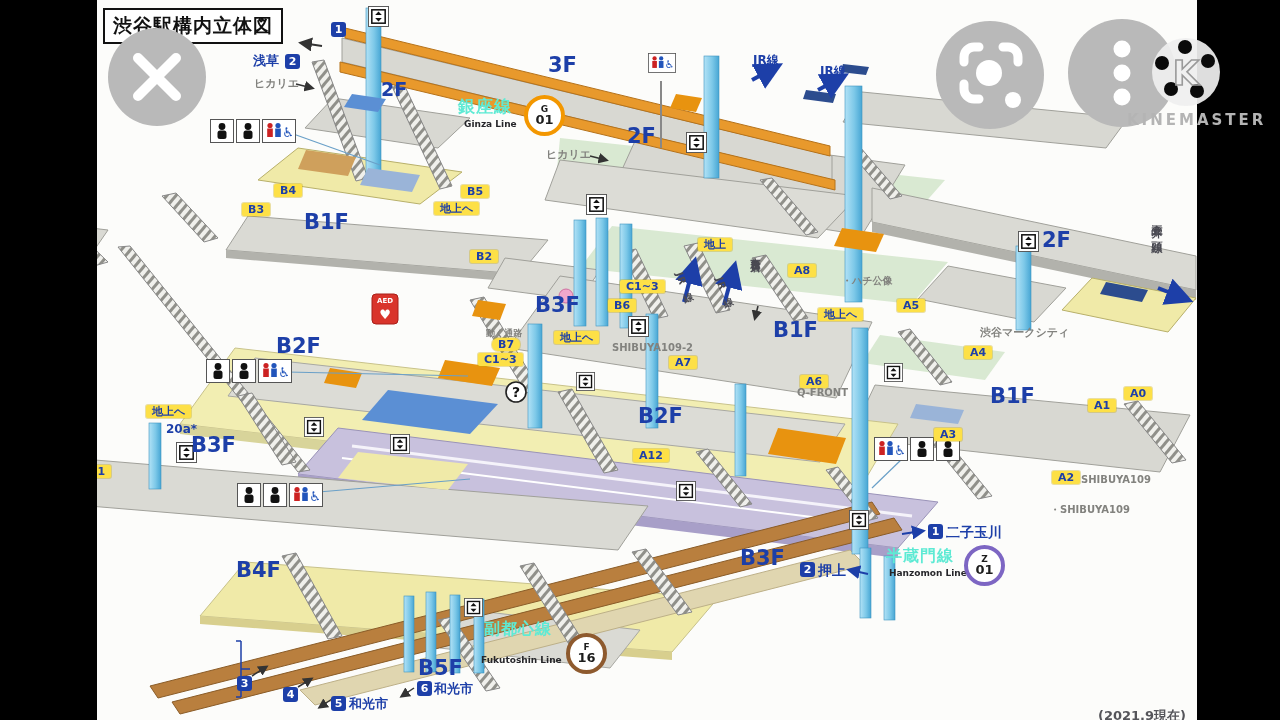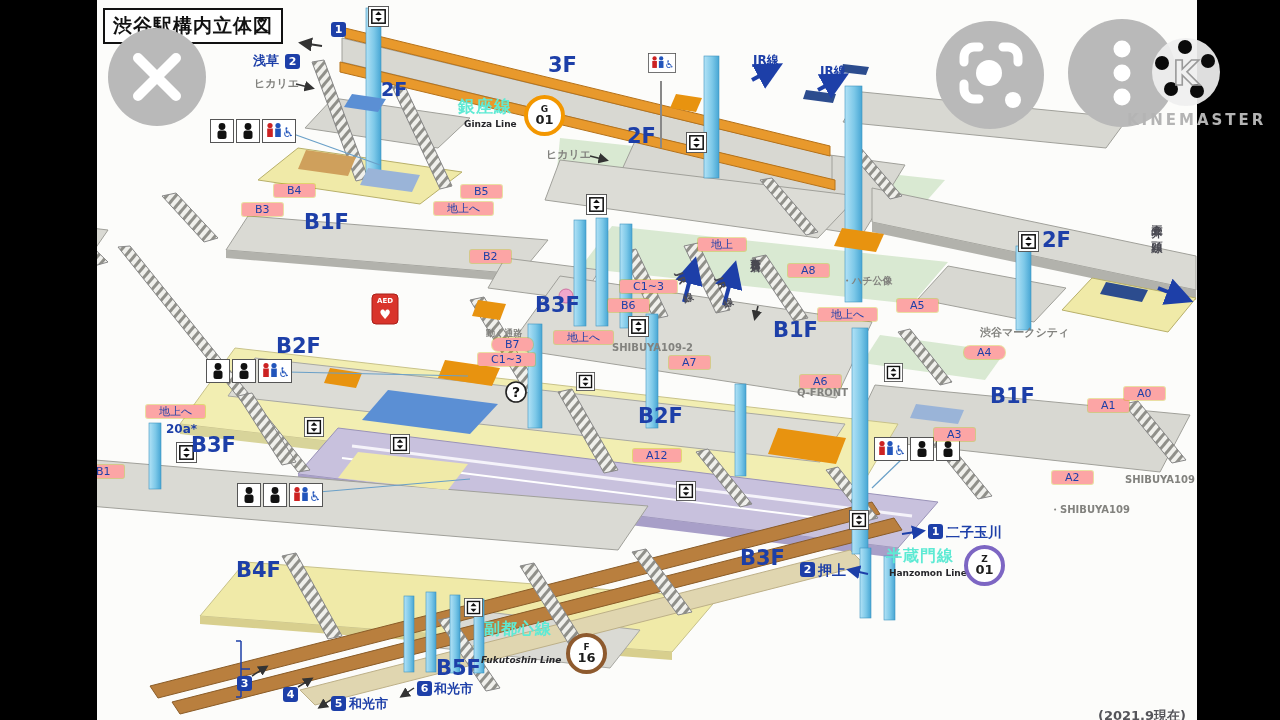--- a/index.html
+++ b/index.html
@@ -2,21 +2,21 @@
 <html><head>
 <meta charset="utf-8">
 <style>
   html,body{margin:0;padding:0;background:#000;}
   #stage{position:relative;width:1280px;height:720px;overflow:hidden;background:#000;font-family:"DejaVu Sans",sans-serif;}
   #video{position:absolute;left:97px;top:0;width:1100px;height:720px;background:#fcfcfa;}
   #diagram{position:absolute;left:0;top:0;width:1280px;height:720px;}
   #labels{position:absolute;left:0;top:0;width:1280px;height:720px;pointer-events:none;}
   .lbl{position:absolute;white-space:nowrap;line-height:1;font-family:"DejaVu Sans",sans-serif;}
   .floor{font-size:21px;font-weight:bold;color:#1d3fa8;}
-  .tag{font-size:11px;font-weight:normal;color:#1d3fa8;background:#fca5a5;padding:1px 13px;border-radius:2px;box-shadow:0 0 0 1px rgba(200,170,0,.35);}
+  .tag{font-size:11px;font-weight:bold;color:#1d3fa8;background:#fde047;padding:1px 6px;border-radius:2px;box-shadow:0 0 0 1px rgba(200,170,0,.35);}
   .sb{font-size:12px;font-weight:bold;color:#1d3fa8;}
   .gn{font-size:10px;font-weight:bold;color:#82827e;}
   .vert{writing-mode:vertical-rl;font-size:11px;font-weight:bold;color:#4a4a52;letter-spacing:1px;}
   .num{width:15px;height:15px;background:#1d3fa8;color:#fff;font-size:11px;font-weight:bold;display:flex;align-items:center;justify-content:center;border-radius:3px;}
   .line-jp{font-weight:bold;color:#5eead4;letter-spacing:1px;}
   .line-en{font-size:9px;font-weight:bold;color:#26262a;}
   .badge{width:33px;height:33px;border-radius:50%;background:#fff;border:4px solid #999;display:flex;flex-direction:column;align-items:center;justify-content:center;color:#1d1d1d;}
   .badge .bl{font-size:9px;font-weight:bold;line-height:.9;}
   .badge .bn{font-size:13px;font-weight:bold;line-height:1;}
   #title-box{position:absolute;left:103px;top:8px;border:2px solid #111;background:#fff;padding:3px 8px;
@@ -268,36 +268,36 @@
       <div class="lbl floor" style="left: 1042px; top: 230px;">2F</div>
       <div class="lbl floor" style="left: 304px; top: 212px;">B1F</div>
       <div class="lbl floor" style="left: 773px; top: 320px;">B1F</div>
       <div class="lbl floor" style="left: 990px; top: 386px;">B1F</div>
       <div class="lbl floor" style="left: 276px; top: 336px;">B2F</div>
       <div class="lbl floor" style="left: 638px; top: 406px;">B2F</div>
       <div class="lbl floor" style="left: 535px; top: 295px;">B3F</div>
       <div class="lbl floor" style="left: 191px; top: 435px;">B3F</div>
       <div class="lbl floor" style="left: 740px; top: 548px;">B3F</div>
       <div class="lbl floor" style="left: 236px; top: 560px;">B4F</div>
-      <div class="lbl floor" style="left: 436px; top: 658px;">B5F</div>
+      <div class="lbl floor" style="left: 418px; top: 658px;">B5F</div>
       <div class="lbl tag" style="left: 274px; top: 184px;">B4</div>
       <div class="lbl tag" style="left: 242px; top: 203px;">B3</div>
       <div class="lbl tag" style="left: 461px; top: 185px;">B5</div>
       <div class="lbl tag" style="left: 434px; top: 202px;">地上へ</div>
       <div class="lbl tag" style="left: 470px; top: 250px;">B2</div>
       <div class="lbl tag" style="left: 620px; top: 280px;">C1~3</div>
       <div class="lbl tag" style="left: 608px; top: 299px;">B6</div>
       <div class="lbl tag" style="left: 698px; top: 238px;">地上</div>
       <div class="lbl tag" style="left: 788px; top: 264px;">A8</div>
       <div class="lbl tag" style="left: 492px; top: 338px; border-radius: 6px;">B7</div>
       <div class="lbl tag" style="left: 478px; top: 353px;">C1~3</div>
       <div class="lbl tag" style="left: 554px; top: 331px;">地上へ</div>
       <div class="lbl tag" style="left: 818px; top: 308px;">地上へ</div>
       <div class="lbl tag" style="left: 897px; top: 299px;">A5</div>
-      <div class="lbl tag" style="left: 964px; top: 346px; border-radius: 6px;">A4</div>
+      <div class="lbl tag" style="left: 964px; top: 346px;">A4</div>
       <div class="lbl tag" style="left: 669px; top: 356px;">A7</div>
       <div class="lbl tag" style="left: 800px; top: 375px;">A6</div>
       <div class="lbl tag" style="left: 934px; top: 422px; margin-top: 6px;">A3</div>
       <div class="lbl tag" style="left: 1088px; top: 399px;">A1</div>
       <div class="lbl tag" style="left: 1124px; top: 387px;">A0</div>
       <div class="lbl tag" style="left: 1052px; top: 471px;">A2</div>
       <div class="lbl tag" style="left: 633px; top: 449px;">A12</div>
       <div class="lbl tag" style="left: 146px; top: 405px;">地上へ</div>
       <div class="lbl tag" style="left: 83px; top: 465px;">B1</div>
       <div class="lbl sb" style="left: 253px; top: 54px; font-size: 13px;">浅草</div>
@@ -306,21 +306,21 @@
       <div class="lbl sb" style="left: 166px; top: 423px;">20a*</div>
       <div class="lbl sb" style="left: 946px; top: 525px; font-size: 14px;">二子玉川</div>
       <div class="lbl sb" style="left: 818px; top: 563px; font-size: 14px;">押上</div>
       <div class="lbl sb" style="left: 349px; top: 697px; font-size: 13px;">和光市</div>
       <div class="lbl sb" style="left: 434px; top: 682px; font-size: 13px;">和光市</div>
       <div class="lbl gn" style="left: 254px; top: 78px; font-size: 11px;">ヒカリエ</div>
       <div class="lbl gn" style="left: 546px; top: 149px; font-size: 11px;">ヒカリエ</div>
       <div class="lbl gn" style="left: 612px; top: 343px;">SHIBUYA109-2</div>
       <div class="lbl gn" style="left: 486px; top: 329px; font-size: 9px;">動く通路</div>
       <div class="lbl gn" style="left: 797px; top: 388px;">Q-FRONT</div>
-      <div class="lbl gn" style="left: 1081px; top: 475px; margin-left: 44px;">SHIBUYA109</div>
+      <div class="lbl gn" style="left: 1081px; top: 475px;">SHIBUYA109</div>
       <div class="lbl gn" style="left: 1050px; top: 505px;">・SHIBUYA109</div>
       <div class="lbl gn" style="left: 842px; top: 276px;">・ハチ公像</div>
       <div class="lbl gn" style="left: 980px; top: 327px; font-size: 11px;">渋谷マークシティ</div>
       <div class="lbl vert" style="left: 750px; top: 250px; font-size: 10px;">東急百貨店</div>
       <div class="lbl vert" style="left: 1151px; top: 216px;">京王井の頭線</div>
       <div class="lbl vert" style="left: 676px; top: 272px; font-size: 10px; transform: rotate(-20deg);">JR線</div>
       <div class="lbl vert" style="left: 716px; top: 277px; font-size: 10px; transform: rotate(-20deg);">JR線</div>
       <div class="lbl num" style="left: 331px; top: 22px;">1</div>
       <div class="lbl num" style="left: 285px; top: 54px;">2</div>
       <div class="lbl num" style="left: 928px; top: 524px;">1</div>
@@ -335,21 +335,21 @@
         <span class="bl">G</span>
         <span class="bn">01</span>
       </div>
       <div class="lbl line-jp" style="left: 886px; top: 548px; font-size: 16px;">半蔵門線</div>
       <div class="lbl line-en" style="left: 889px; top: 569px;">Hanzomon Line</div>
       <div class="lbl badge" style="left: 964px; top: 545px; border-color: rgb(125, 102, 195);">
         <span class="bl">Z</span>
         <span class="bn">01</span>
       </div>
       <div class="lbl line-jp" style="left: 484px; top: 621px; font-size: 16px;">副都心線</div>
-      <div class="lbl line-en" style="left: 481px; top: 656px; font-style: italic;">Fukutoshin Line</div>
+      <div class="lbl line-en" style="left: 481px; top: 656px;">Fukutoshin Line</div>
       <div class="lbl badge" style="left: 566px; top: 633px; border-color: rgb(142, 90, 46);">
         <span class="bl">F</span>
         <span class="bn">16</span>
       </div>
     </div>
 
 
   <div id="title-box">渋谷駅構内立体図</div>
   <div id="stamp">(2021.9現在)</div>
 

